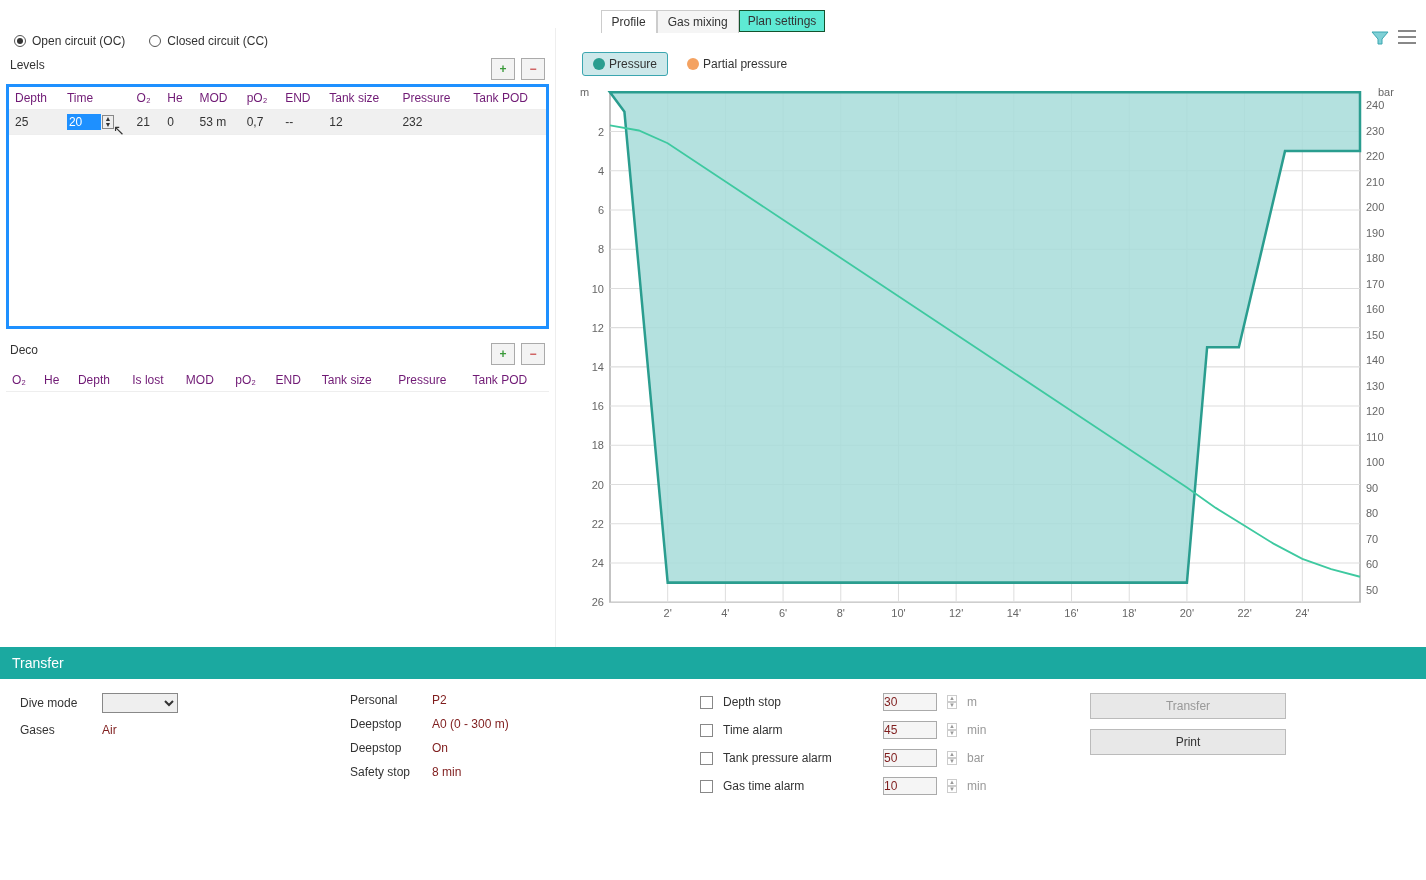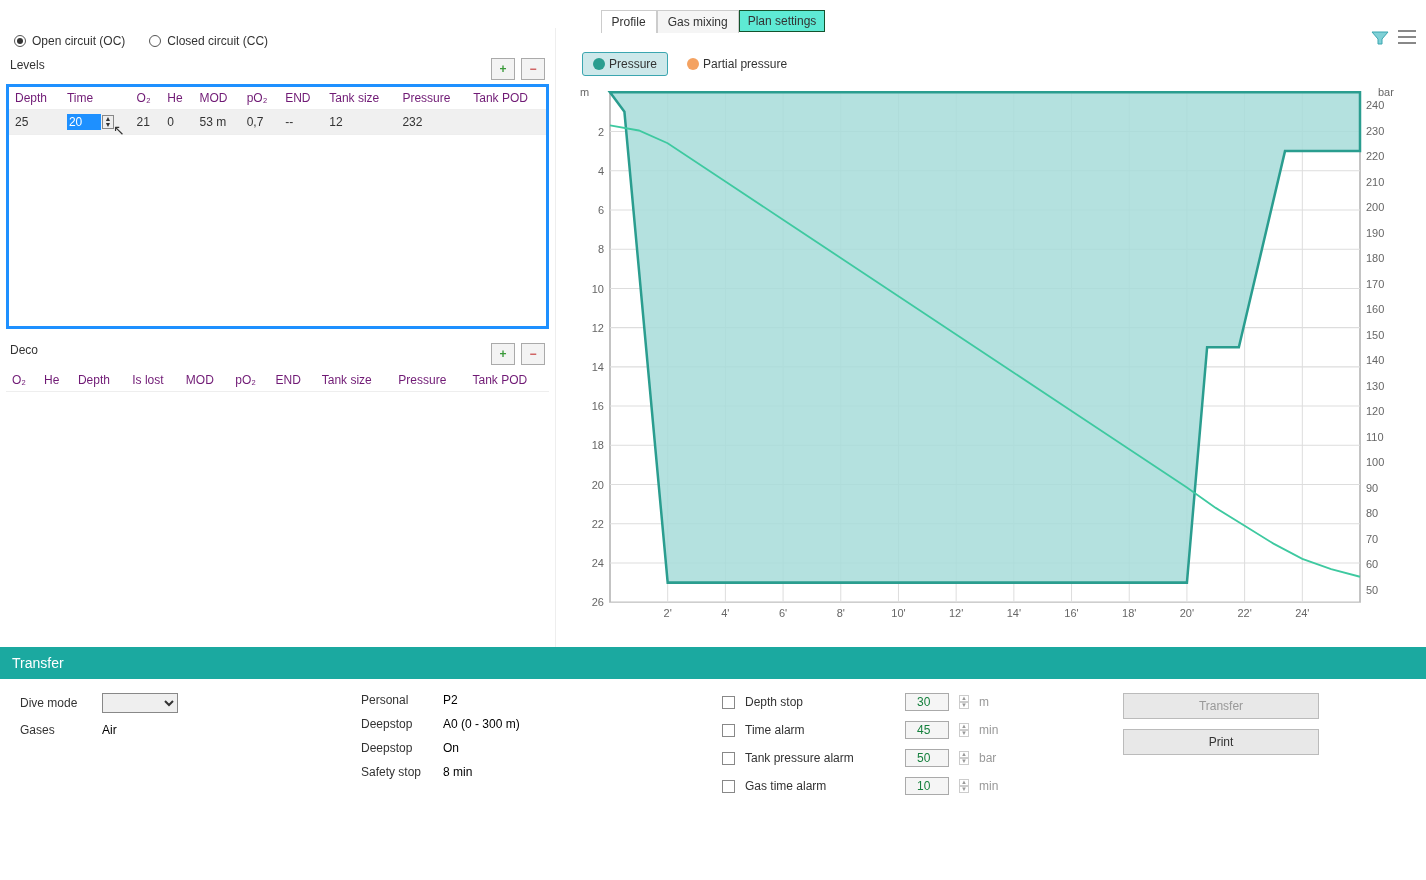--- a/index.html
+++ b/index.html
@@ -40,28 +40,28 @@
 .ct.active{background:#cde8ea;border:1px solid #3ba6b0}
 .ct-icon{width:12px;height:12px;border-radius:50%}
 .chart-wrap{flex:1;position:relative;padding:4px 18px 18px 10px}
 #chart-svg{width:100%;height:100%}
 .axis-label{font-size:11px;fill:#666}
 .tick{font-size:11px;fill:#666}
 .grid line{stroke:#ddd;stroke-width:1}
 .profile-area{fill:#a7dcd9;stroke:#2a9d8f;stroke-width:2.5;fill-opacity:0.85}
 .pressure-line{fill:none;stroke:#3ec9a0;stroke-width:1.8}
 .transfer-bar{background:#1ba9a0;color:#fff;padding:8px 12px;font-size:14px}
-.bottom{display:flex;padding:14px 20px;gap:41px;height:200px}
+.bottom{display:flex;padding:14px 20px;gap:30px;height:200px}
 .bcol{display:flex;flex-direction:column;gap:10px}
 .brow{display:flex;align-items:center;gap:10px}
 .lbl{width:72px}
-.val-link{color:#000000}
+.val-link{color:#7f1d1d}
 select.combo{width:76px;border:1px solid #888;height:20px}
 .chk{width:13px;height:13px;border:1px solid #888;cursor:pointer}
-.num-input{width:44px;border:1px solid #aaa;background:#f5f5f5;color:#15803d;padding:1px 11px;text-align:left}
+.num-input{width:54px;border:1px solid #aaa;background:#f5f5f5;color:#7f1d1d;padding:1px 0;text-align:left}
 .spin-small{width:10px;display:flex;flex-direction:column}
 .spin-small span{font-size:6px;line-height:5px;text-align:center;color:#999;border:1px solid #ccc;cursor:pointer}
 .wide-btn{width:196px;padding:5px 0;text-align:center;background:#e8e8e8;border:1px solid #bbb;cursor:pointer}
 .wide-btn.disabled{color:#999}
 .note{font-size:11px;color:#333;width:196px;line-height:14px}
 </style>
 </head>
 <body>
 
 <div class="top-row">

